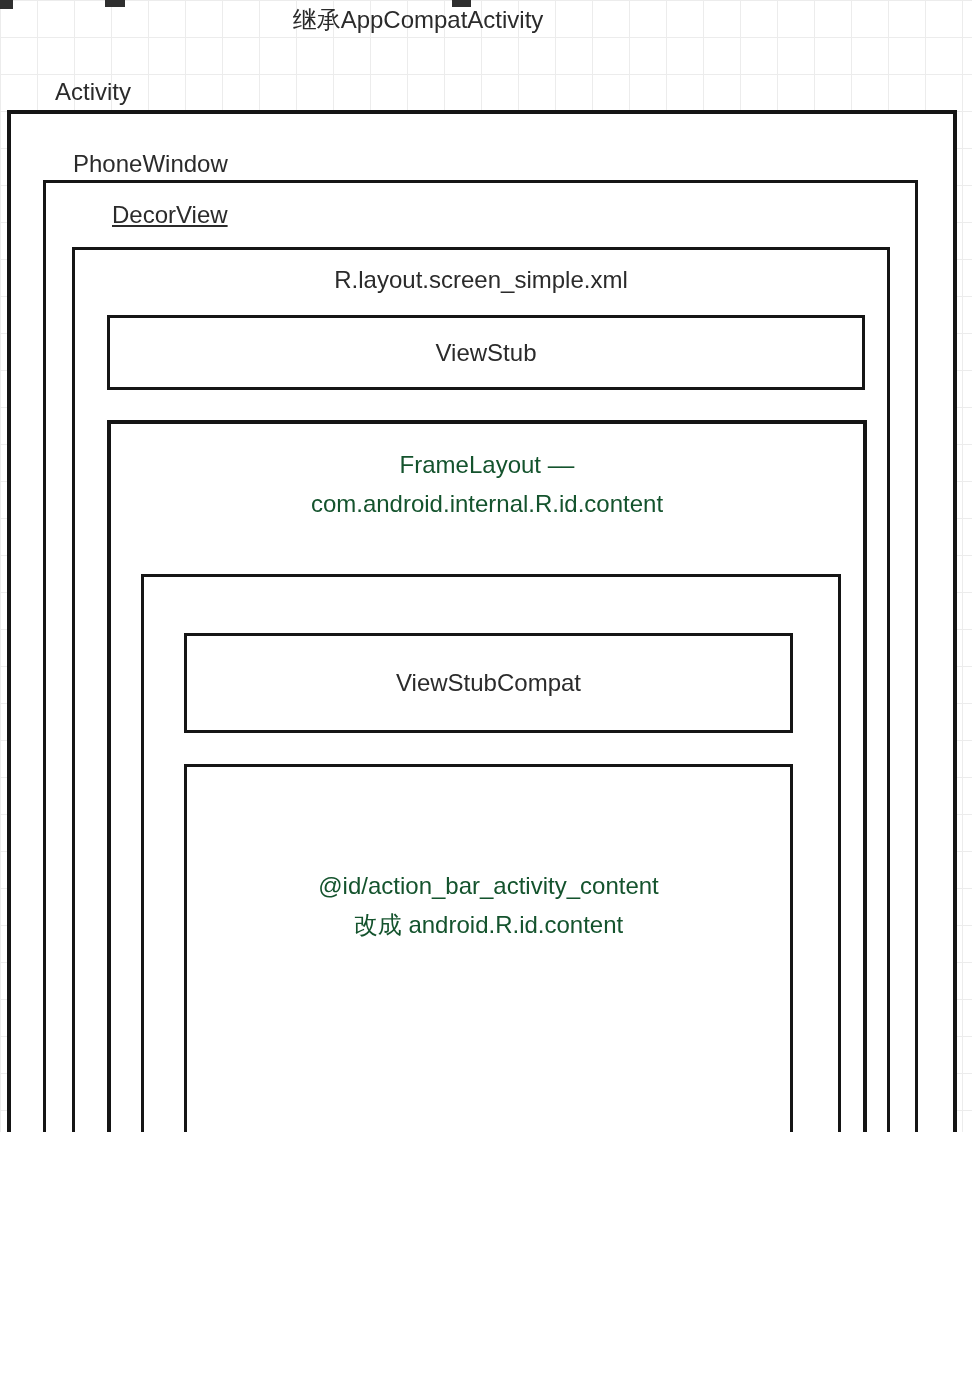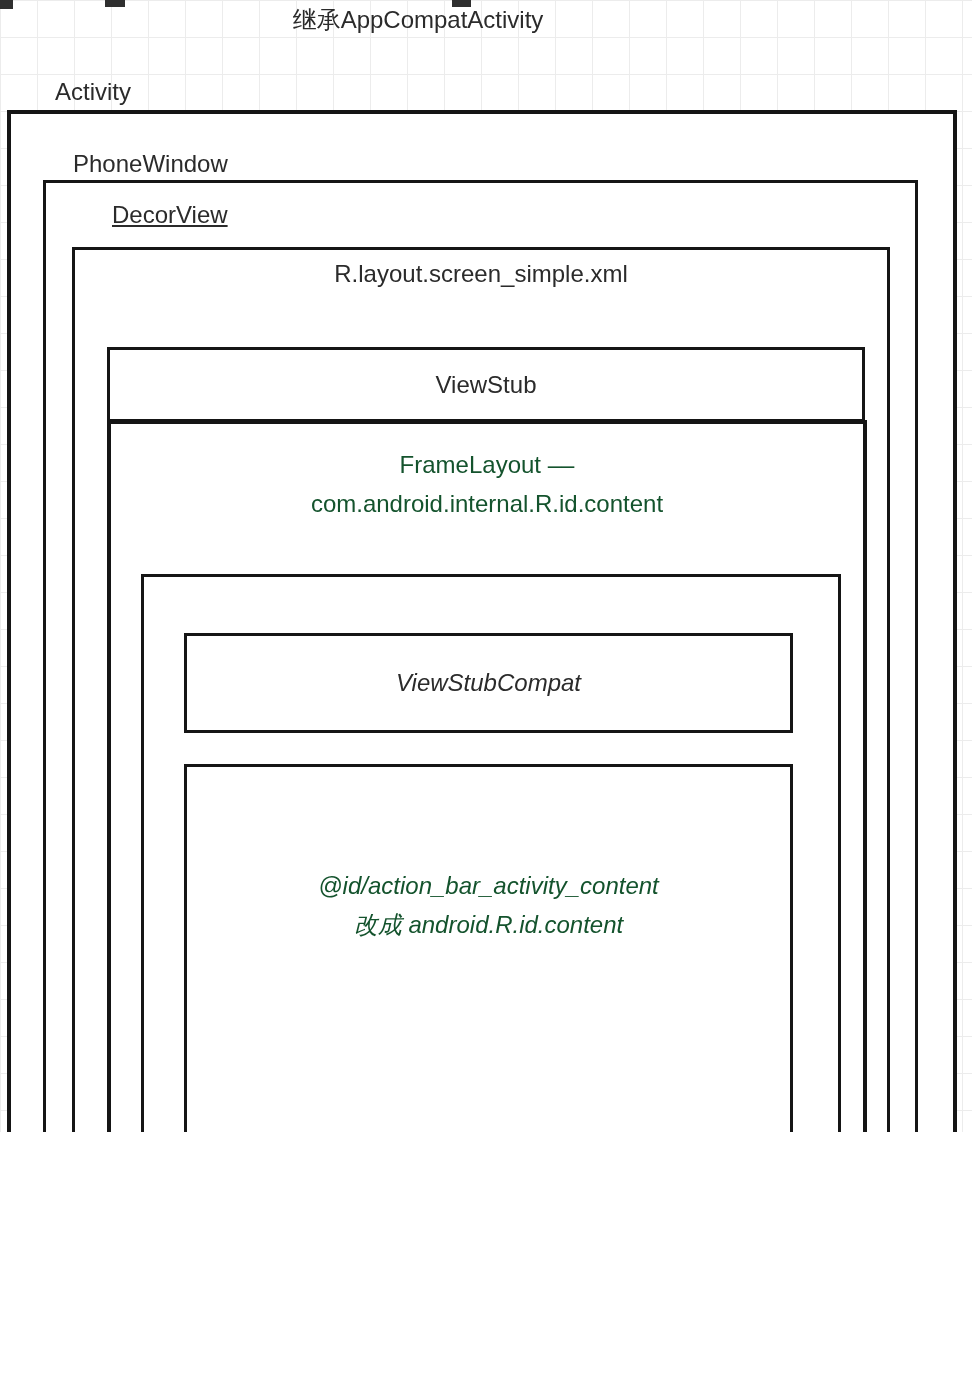--- a/index.html
+++ b/index.html
@@ -60,25 +60,25 @@
   
   #diagram-title   { left: 0; top: 8; width: 836px; text-align: center; }
   #activity-label  { left: 55px; top: 48px; margin-top: 24px; }
 
   
   #box-phonewindow        { left: 7px;   top: 110px; width: 950px; height: 1274px; }
   #phonewindow-label      { left: 62px;  top: 14px; margin-top: 16px; }
   #box-decorview          { left: 32px;  top: 66px;  width: 875px; height: 1178px; }
   #decorview-label        { left: 66px;  top: 12px; text-decoration: underline; }
   #box-screensimple       { left: 26px;  top: 64px;  width: 818px; height: 1073px; }
-  #screensimple-label     { top: 4px; }
-  #box-viewstub           { left: 32px;  top: 65px;  width: 758px; height: 75px; margin-top: 32px; }
+  #screensimple-label     { top: 10px; }
+  #box-viewstub           { left: 32px;  top: 65px;  width: 758px; height: 75px; }
   #box-framelayout        { left: 32px;  top: 170px; width: 760px; height: 872px; border-width: 4px; }
   #framelayout-text       { top: 21px; }
-  #box-inner-container    { left: 30px;  top: 150px; width: 700px; height: 689px; font-style: italic; }
+  #box-inner-container    { left: 30px;  top: 150px; width: 700px; height: 689px; }
   #box-viewstubcompat     { left: 40px;  top: 56px;  width: 609px; height: 100px; }
   #box-contentframelayout { left: 40px;  top: 187px; width: 609px; height: 469px; }
   #cfl-label              { top: 26px; }
   #cfl-id-text            { top: 99px; }
   #box-activitymain       { left: 127px; top: 227px; width: 380px; height: 164px; }
 
   
   #artifact-1 { left: 0;     top: 0; width: 13px; height: 9px; }
   #artifact-2 { left: 105px; top: 0; width: 20px; height: 7px; }
   #artifact-3 { left: 452px; top: 0; width: 19px; height: 7px; }

